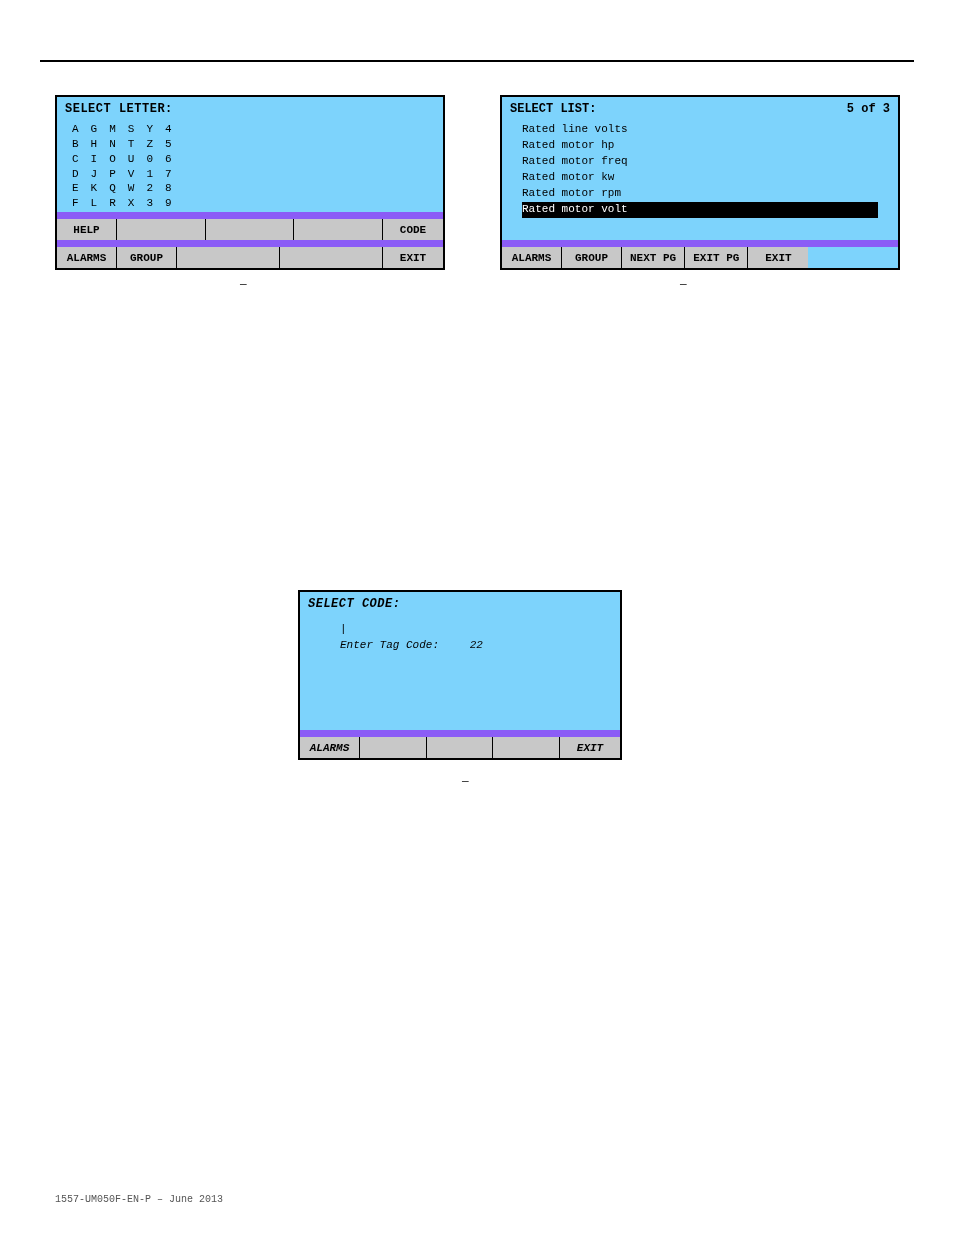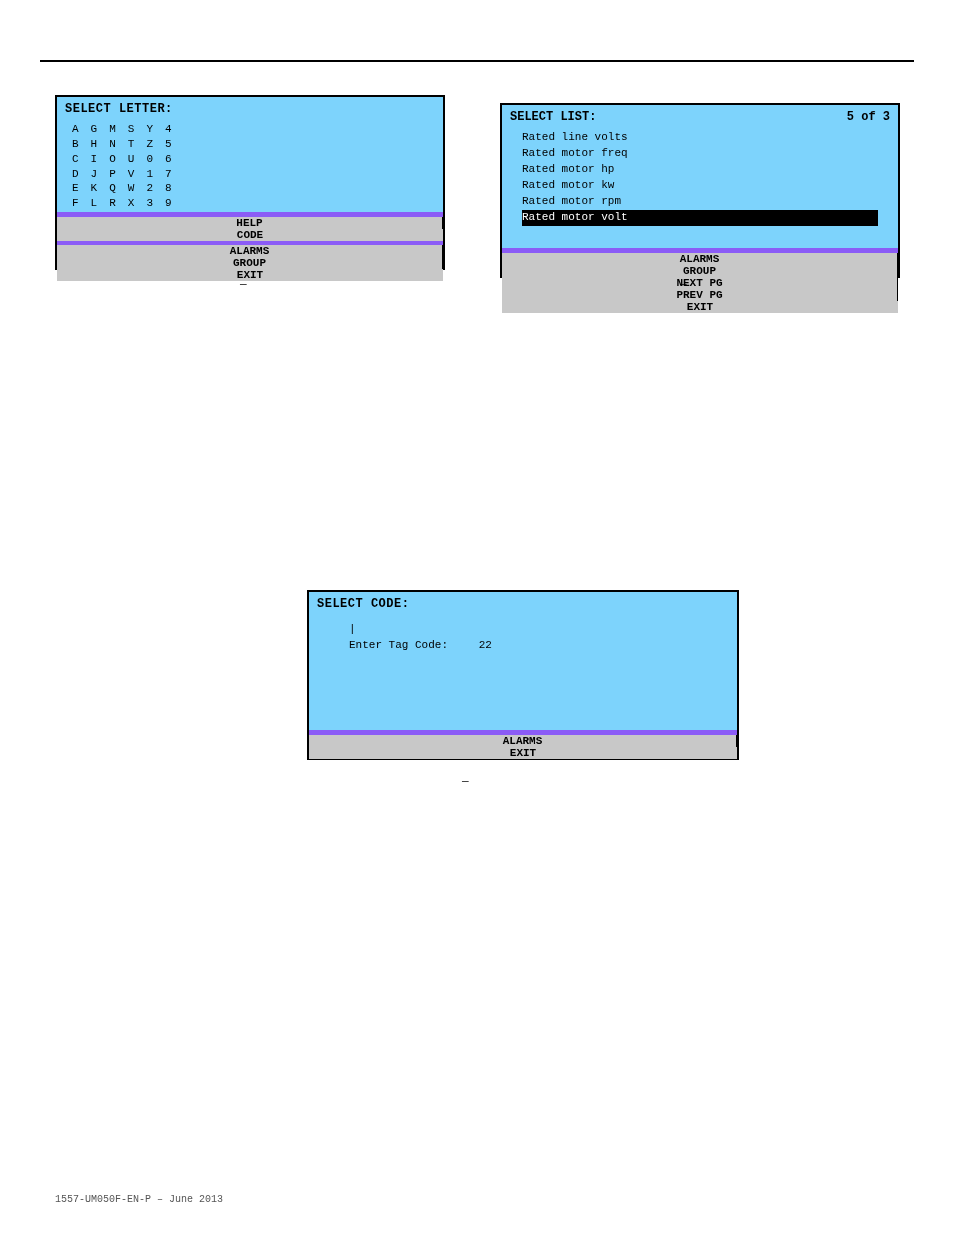--- a/index.html
+++ b/index.html
@@ -36,29 +36,29 @@
       width: 390px;
       height: 175px;
     }
 
     
     .panel-right {
       top: 95px;
       left: 500px;
       width: 400px;
       height: 175px;
-      margin-top: 8px;
     }
 
     
     .panel-bottom {
       top: 590px;
-      left: 307px;
-      width: 432px;
+      left: 298px;
+      width: 324px;
       height: 170px;
+      font-style: italic;
     }
 
     .panel-title {
       font-size: 12px;
       font-weight: bold;
       padding: 5px 8px 2px 8px;
       letter-spacing: 0.5px;
     }
 
     .panel-right-title {
@@ -89,23 +89,22 @@
 
     .panel-buttons {
       position: absolute;
       bottom: 0;
       left: 0;
       right: 0;
     }
 
     .btn-row {
       display: flex;
-      border-top: 5px solid #8b5cf6;
+      border-top: 7px solid #8b5cf6;
       height: 28px;
-      flex-direction: column;
     }
 
     .btn-cell {
       border-right: 1px solid #000;
       font-family: 'Courier New', Courier, monospace;
       font-size: 11px;
       font-weight: bold;
       background: #c8c8c8;
       cursor: pointer;
       display: flex;
@@ -253,33 +252,33 @@
 <div class="caption" style="top: 278px; left: 240px;">—</div>
 
 <div class="panel panel-right">
   <div class="panel-right-title">
     <span>SELECT LIST:</span>
     <span>5 of  3</span>
   </div>
 
   <div class="list-area">
     <div class="list-item">Rated line volts</div>
+    <div class="list-item">Rated motor hp</div>
     <div class="list-item">Rated motor freq</div>
-    <div class="list-item">Rated motor hp</div>
     <div class="list-item">Rated motor kw</div>
     <div class="list-item">Rated motor rpm</div>
     <div class="list-item selected">Rated motor volt</div>
   </div>
 
   <div class="panel-buttons">
     <div class="btn-row">
       <div class="btn-cell">ALARMS</div>
       <div class="btn-cell">GROUP</div>
       <div class="btn-cell">NEXT PG</div>
-      <div class="btn-cell">PREV PG</div>
+      <div class="btn-cell">EXIT PG</div>
       <div class="btn-cell last">EXIT</div>
     </div>
   </div>
 </div>
 
 <div class="caption" style="top: 278px; left: 680px;">—</div>
 
 <div class="panel panel-bottom">
   <div class="panel-title">SELECT CODE:</div>
 

